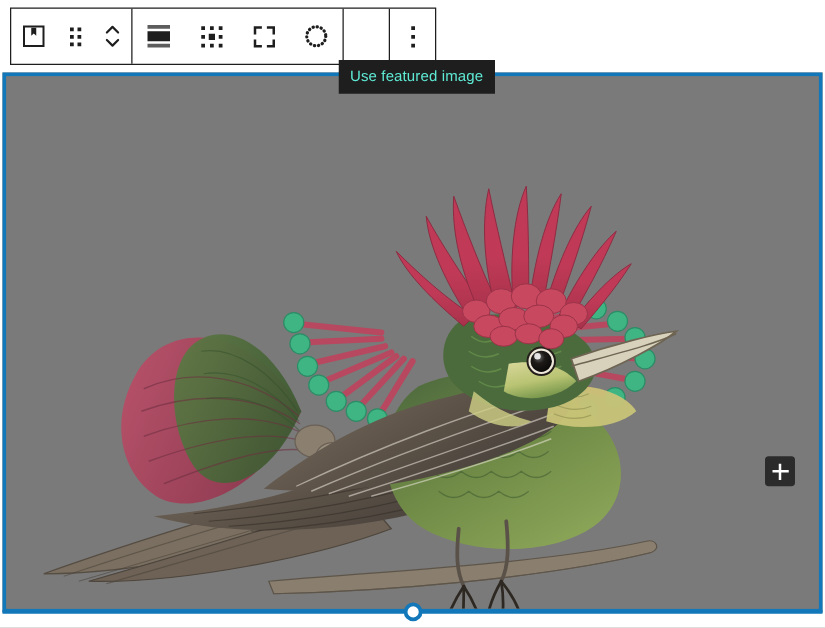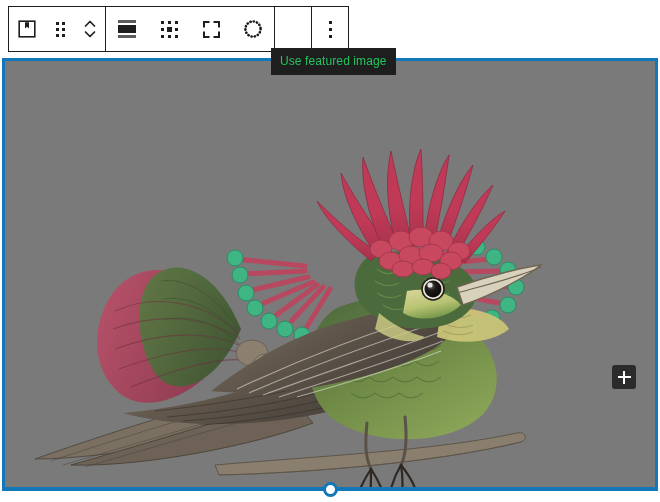--- a/index.html
+++ b/index.html
@@ -145,21 +145,21 @@
     justify-content: center;
   }
   .tb-btn .glyph svg { display: block; }
 
   
   .tooltip {
     position: absolute;
     left: 271px;
     top: 48px;
     background: #1e1e1e;
-    color: #22c55e;
+    color: #5eead4;
     font-size: 12px;
     line-height: 1;
     padding: 7px 9px 8px 9px;
     white-space: nowrap;
     z-index: 40;
     letter-spacing: 0.1px;
   }
 
   
   .dots-grid {

